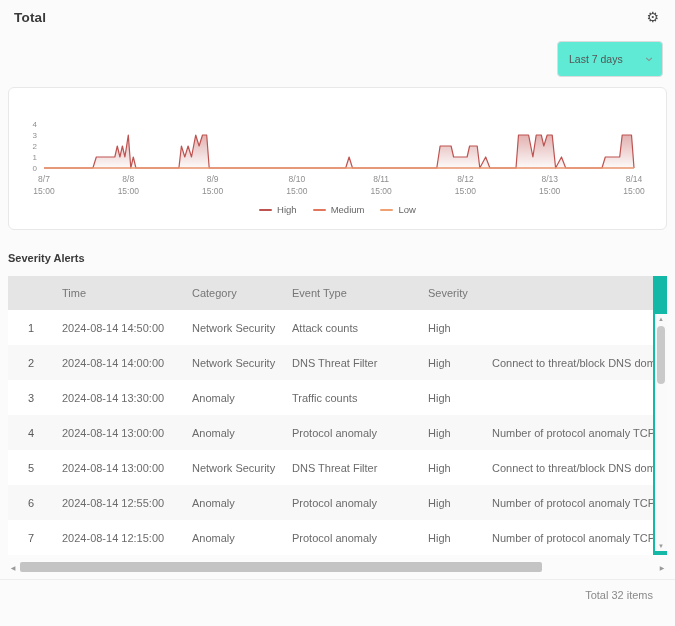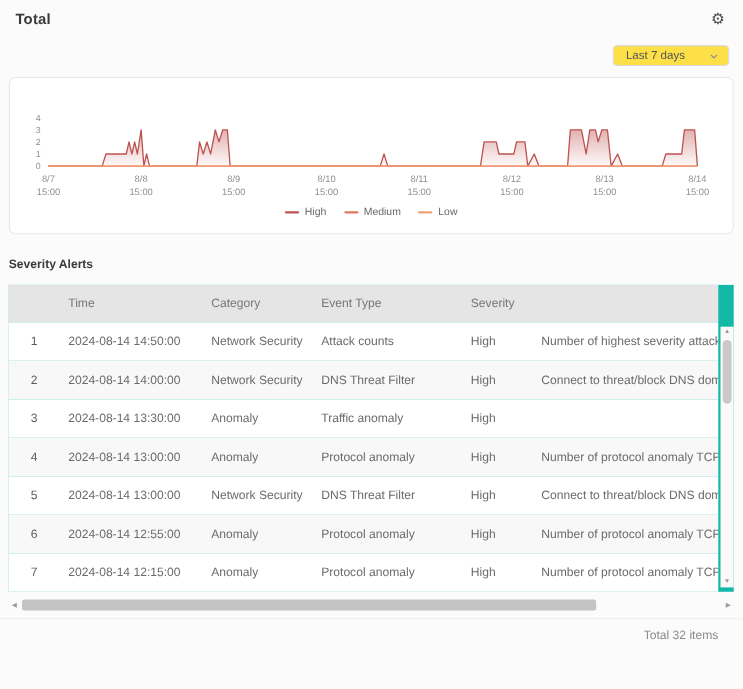--- a/index.html
+++ b/index.html
@@ -6,21 +6,21 @@
   html,body { width:675px; height:626px; overflow:hidden; }
   body {
     font-family: "Liberation Sans", sans-serif;
     background:#fbfbfb; color:#3a3a3a;
   }
   .topbar { display:flex; justify-content:space-between; align-items:flex-start; padding:10px 16px 0 14px; }
   .page-title { font-size:13.5px; font-weight:bold; letter-spacing:.2px; }
   .gear-btn { background:none; border:none; font-size:14px; color:#4a4a4a; cursor:pointer; line-height:1; }
   .filter-row { display:flex; justify-content:flex-end; padding:16px 12px 10px 12px; }
   .dropdown {
-    width:106px; height:19px; background:#fde047; border:1px solid #dcdcdc; border-radius:4px;
+    width:106px; height:36px; background:#5eead4; border:1px solid #dcdcdc; border-radius:4px;
     display:flex; align-items:center; justify-content:space-between; padding:0 9px 0 11px;
     font-size:10.5px; color:#555; cursor:pointer;
   }
   .chev { width:8px; height:8px; display:inline-block; }
   .panel { margin:0 8px; background:#fff; border:1px solid #e8e8e8; border-radius:6px; }
   .panel-title { font-size:11px; font-weight:bold; color:#3a3a3a; padding:11px 16px 10px; border-bottom:1px solid #f2f2f2; }
   #chart { display:block; margin-top:10px; }
   .legend { display:flex; justify-content:center; align-items:center; gap:16px; padding:4px 0 14px; }
   .legend-item { display:flex; align-items:center; gap:5px; font-size:9.5px; color:#666; }
   .legend-swatch { width:13px; height:2px; border-radius:1px; display:inline-block; }
@@ -125,37 +125,36 @@
     <div class="cell">Event Type</div>
     <div class="cell">Severity</div>
   </div>
   <div id="tbody">
   <div class="trow">
     <div class="cell num">1</div>
     <div class="cell">2024-08-14 14:50:00</div>
     <div class="cell">Network Security</div>
     <div class="cell">Attack counts</div>
     <div class="cell">High</div>
-    <div class="cell">Number of highest severity attack</div>
   </div>
 
   <div class="trow">
     <div class="cell num">2</div>
     <div class="cell">2024-08-14 14:00:00</div>
     <div class="cell">Network Security</div>
     <div class="cell">DNS Threat Filter</div>
     <div class="cell">High</div>
     <div class="cell">Connect to threat/block DNS dom</div>
   </div>
 
   <div class="trow">
     <div class="cell num">3</div>
     <div class="cell">2024-08-14 13:30:00</div>
     <div class="cell">Anomaly</div>
-    <div class="cell">Traffic anomaly</div>
+    <div class="cell">Traffic counts</div>
     <div class="cell">High</div>
   </div>
 
   <div class="trow">
     <div class="cell num">4</div>
     <div class="cell">2024-08-14 13:00:00</div>
     <div class="cell">Anomaly</div>
     <div class="cell">Protocol anomaly</div>
     <div class="cell">High</div>
     <div class="cell">Number of protocol anomaly TCP</div>

